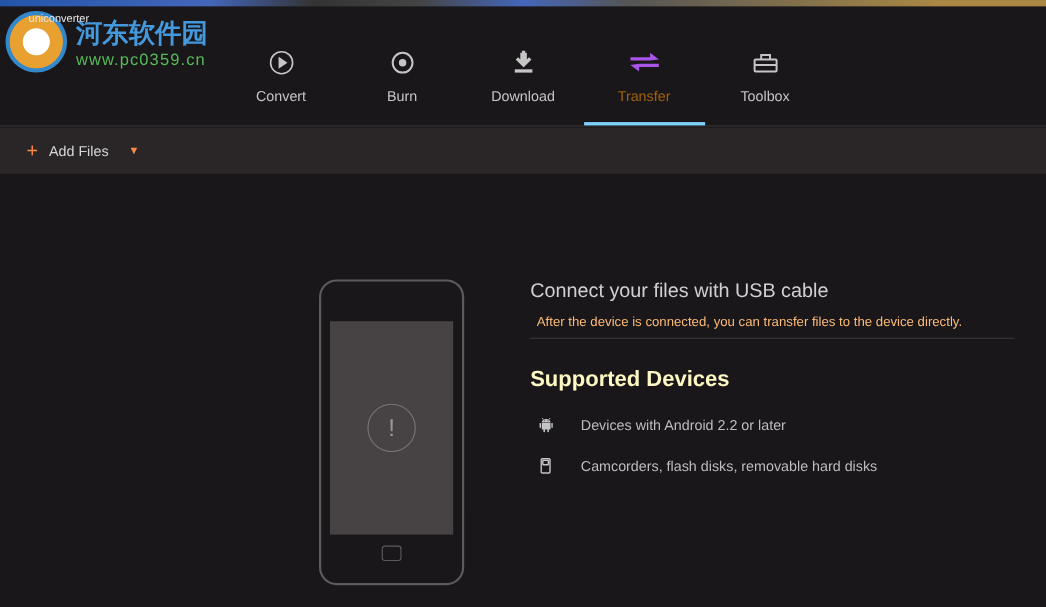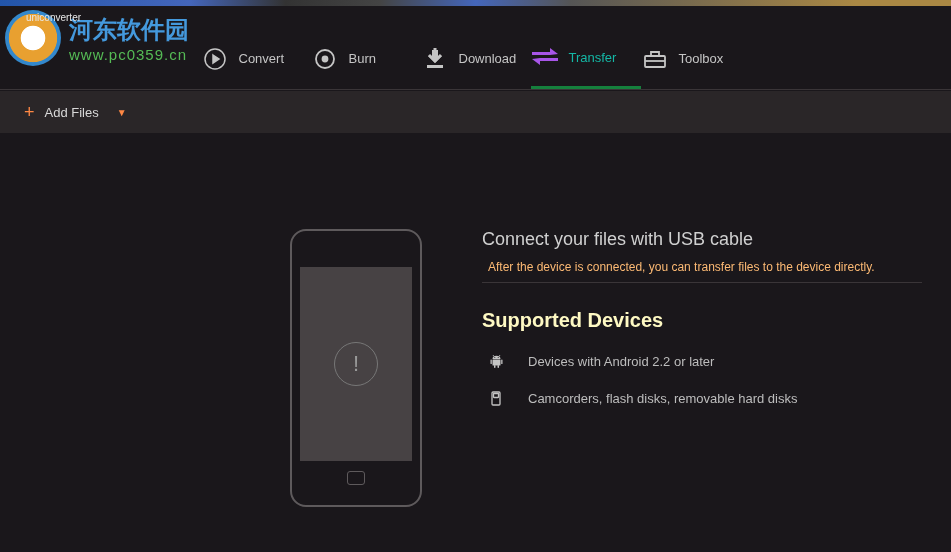--- a/index.html
+++ b/index.html
@@ -59,31 +59,31 @@
       display: flex;
       justify-content: center;
       gap: 0;
       padding-top: 32px;
       border-bottom: 1px solid #3a3538;
       background: #1a171b;
     }
     .nav-tab {
       width: 110px;
       display: flex;
-      flex-direction: row;
+      flex-direction: column;
       align-items: center;
       gap: 10px;
       padding: 6px 0 16px 0;
       cursor: pointer;
       color: #c5c5c5;
       font-size: 13px;
     }
     .nav-tab.active {
-      color: #14b8a6;
-      border-bottom: 3px solid #15803d;
+      color: #a16207;
+      border-bottom: 3px solid #7dd3fc;
     }
     .nav-tab .icon-wrap {
       width: 28px;
       height: 26px;
       display: flex;
       align-items: center;
       justify-content: center;
     }
     .toolbar {
       height: 42px;

